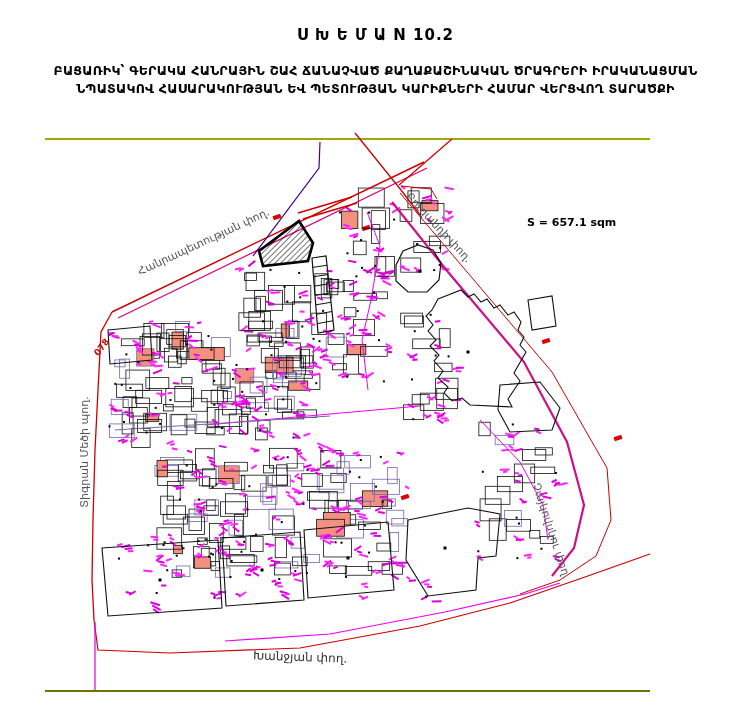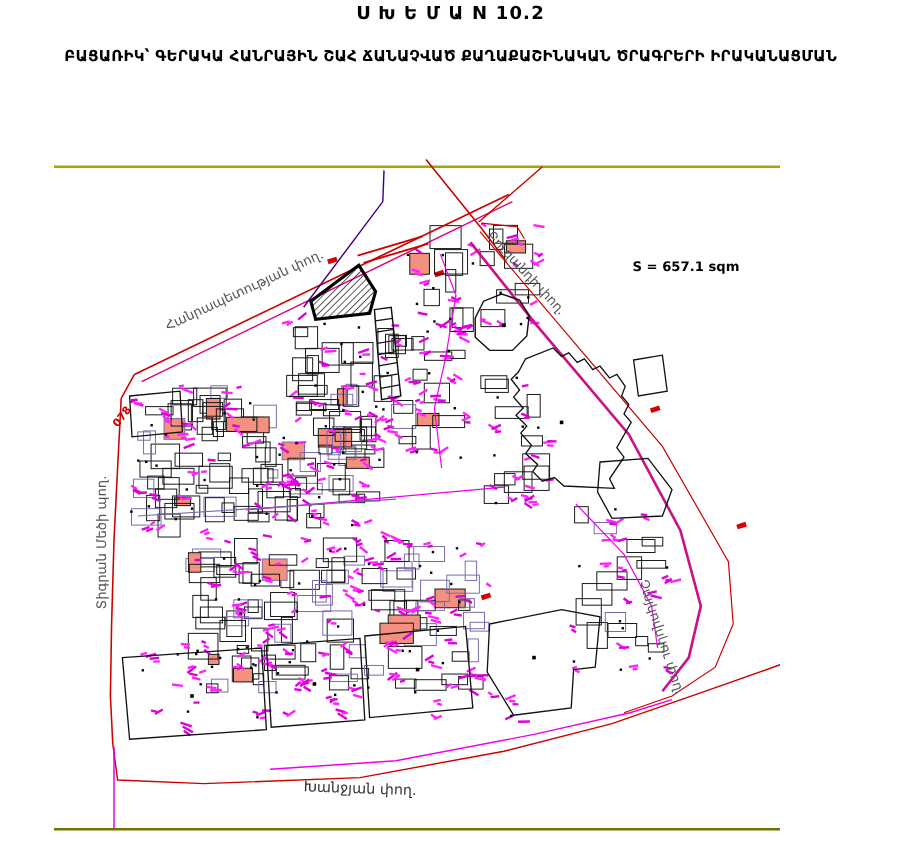--- a/index.html
+++ b/index.html
@@ -1,33 +1,34 @@
 <!DOCTYPE html>
 <html><head>
 <meta charset="utf-8">
 <style>
   html,body{margin:0;padding:0;background:#ffffff;}
   body{width:751px;height:710px;position:relative;overflow:hidden;
        font-family:"DejaVu Sans","Liberation Sans",sans-serif;}
-  .header{position:absolute;top:0;left:0;width:751px;text-align:center;color:#000;}
+  .header{position:absolute;top:24px;left:0;width:751px;text-align:center;color:#000;}
   .header .title{font-size:15px;font-weight:bold;letter-spacing:1px;margin:2px 0 18px 0;}
   .header .l1,.header .l2{font-size:12.6px;font-weight:bold;line-height:18px;letter-spacing:0.2px;}
   .header .l3{font-size:12.6px;font-weight:bold;margin-top:2px;}
   svg text{font-family:"DejaVu Sans","Liberation Sans",sans-serif;}
   .street-label{fill:#555;font-size:11px;}
   .khanjyan-label{fill:#333;font-size:12px;}
   .area-label{fill:#000;font-size:11px;font-weight:bold;}
   .road-code{fill:#cc0000;font-size:9px;font-weight:bold;}
 </style>
 </head>
 <body>
 
 <div class="header">
   <div class="title">Ս Խ Ե Մ Ա N 10.2</div>
   <div class="l1">ԲԱՑԱՌԻԿ՝ ԳԵՐԱԿԱ ՀԱՆՐԱՅԻՆ ՇԱՀ ՃԱՆԱՉՎԱԾ ՔԱՂԱՔԱՇԻՆԱԿԱՆ ԾՐԱԳՐԵՐԻ ԻՐԱԿԱՆԱՑՄԱՆ</div>
+  <div class="l2">ՆՊԱՏԱԿՈՎ ՀԱՍԱՐԱԿՈՒԹՅԱՆ ԵՎ ՊԵՏՈՒԹՅԱՆ ԿԱՐԻՔՆԵՐԻ ՀԱՄԱՐ ՎԵՐՑՎՈՂ ՏԱՐԱԾՔԻ</div>
 </div>
 
 <svg width="751" height="710" viewBox="0 0 751 710" style="position:absolute;top:0;left:0;" xmlns="http://www.w3.org/2000/svg">
   <defs>
     <pattern id="hatch" patternUnits="userSpaceOnUse" width="4" height="4" patternTransform="rotate(45)">
       <line x1="0" y1="0" x2="0" y2="4" stroke="#000" stroke-width="1.1"></line>
     </pattern>
   </defs>
   <g id="map-fabric">
       <rect x="273" y="215" width="8" height="4" fill="#dd0000" transform="rotate(-18 277 217)"></rect>

